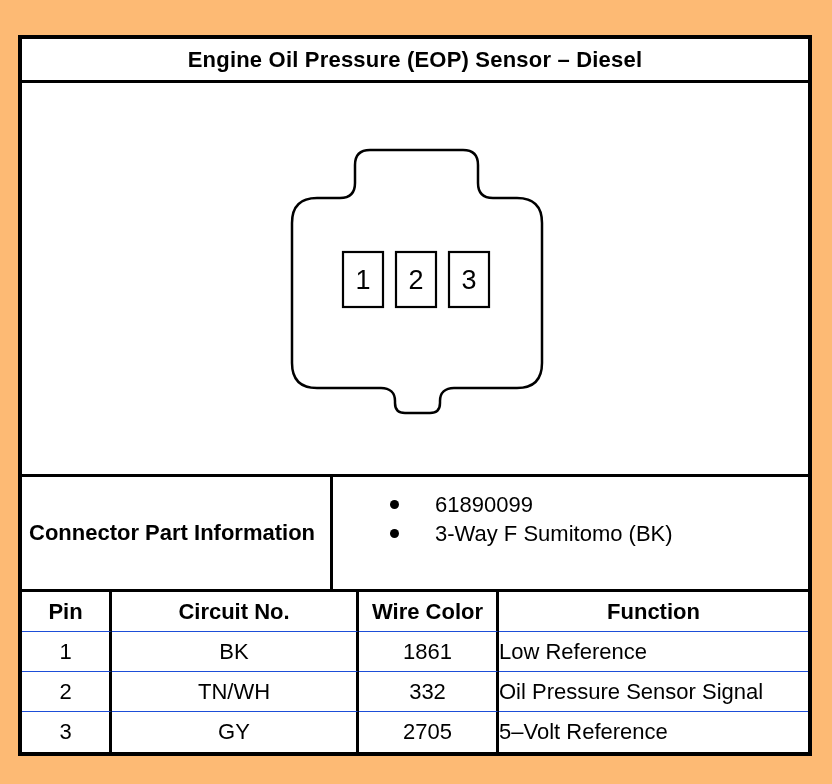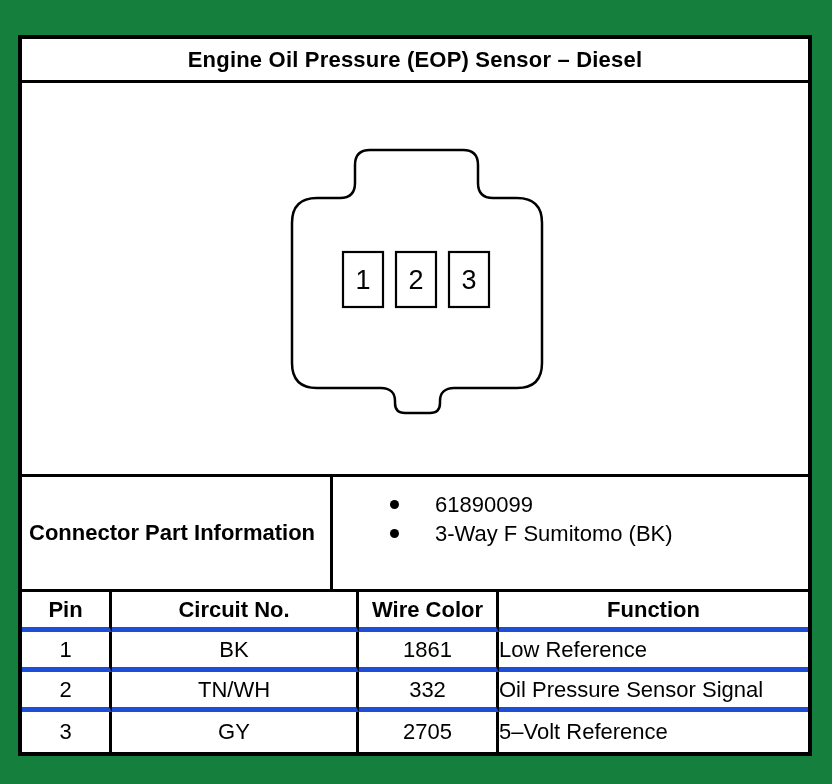--- a/index.html
+++ b/index.html
@@ -6,21 +6,21 @@
     margin: 0;
     padding: 0;
     background: #ffffff;
     font-family: "Liberation Sans", sans-serif;
     color: #000000;
   }
   .page {
     position: relative;
     width: 832px;
     height: 784px;
-    background: #15803d;
+    background: #fdba74;
     overflow: hidden;
   }
   .figure {
     position: absolute;
     left: 18px;
     top: 35px;
     width: 794px;
     border: 4px solid #000;
     box-sizing: border-box;
     background: #fff;
@@ -80,21 +80,21 @@
     flex: none;
   }
   .pin-table {
     display: grid;
     grid-template-columns: 90px 247px 140px auto;
   }
   .cell {
     box-sizing: border-box;
     height: 40px;
     border-right: 3px solid #000;
-    border-bottom: 5px solid #1d4ed8;
+    border-bottom: 1px solid #1d4ed8;
     display: flex;
     align-items: center;
     justify-content: center;
     font-size: 22px;
     overflow: hidden;
     white-space: nowrap;
   }
   .cell.last-col { border-right: none; }
   .cell.last-row { border-bottom: none; }
   .cell.header { font-weight: bold; }

